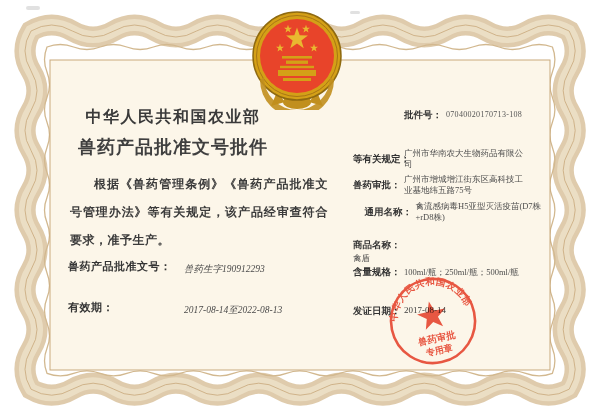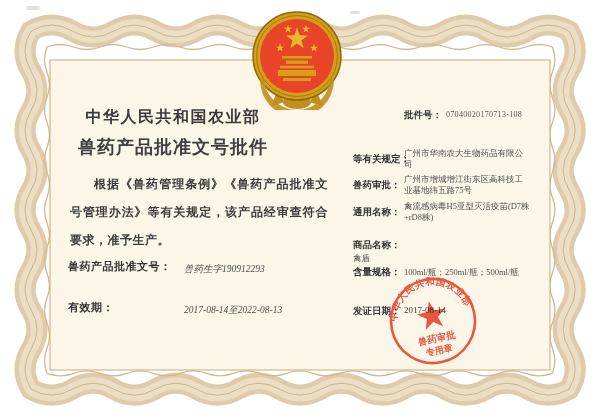--- a/index.html
+++ b/index.html
@@ -92,21 +92,21 @@
 </div>
 
 <div class="abs rrow" style="top:148px;">
   <span class="lbl" style="padding-top:5px;">等有关规定：</span>
   <span class="val">广州市华南农大生物药品有限公司</span>
 </div>
 <div class="abs rrow" style="top:174px;">
   <span class="lbl" style="padding-top:5px;">兽药审批：</span>
   <span class="val">广州市增城增江街东区高科技工业基地纬五路75号</span>
 </div>
-<div class="abs rrow" style="top:201px;">
+<div class="abs rrow" style="top:201px;justify-content:center;">
   <span class="lbl" style="padding-top:5px;">通用名称：</span>
   <span class="val">禽流感病毒H5亚型灭活疫苗(D7株+rD8株)</span>
 </div>
 <div class="abs rrow" style="top:239px;flex-direction:column;">
   <span class="lbl">商品名称：</span>
   <span class="val" style="padding-top:1px;">禽盾</span>
 </div>
 <div class="abs rrow" style="top:266px;">
   <span class="lbl">含量规格：</span>
   <span class="val" style="padding-top:1px;">100ml/瓶；250ml/瓶；500ml/瓶</span>

